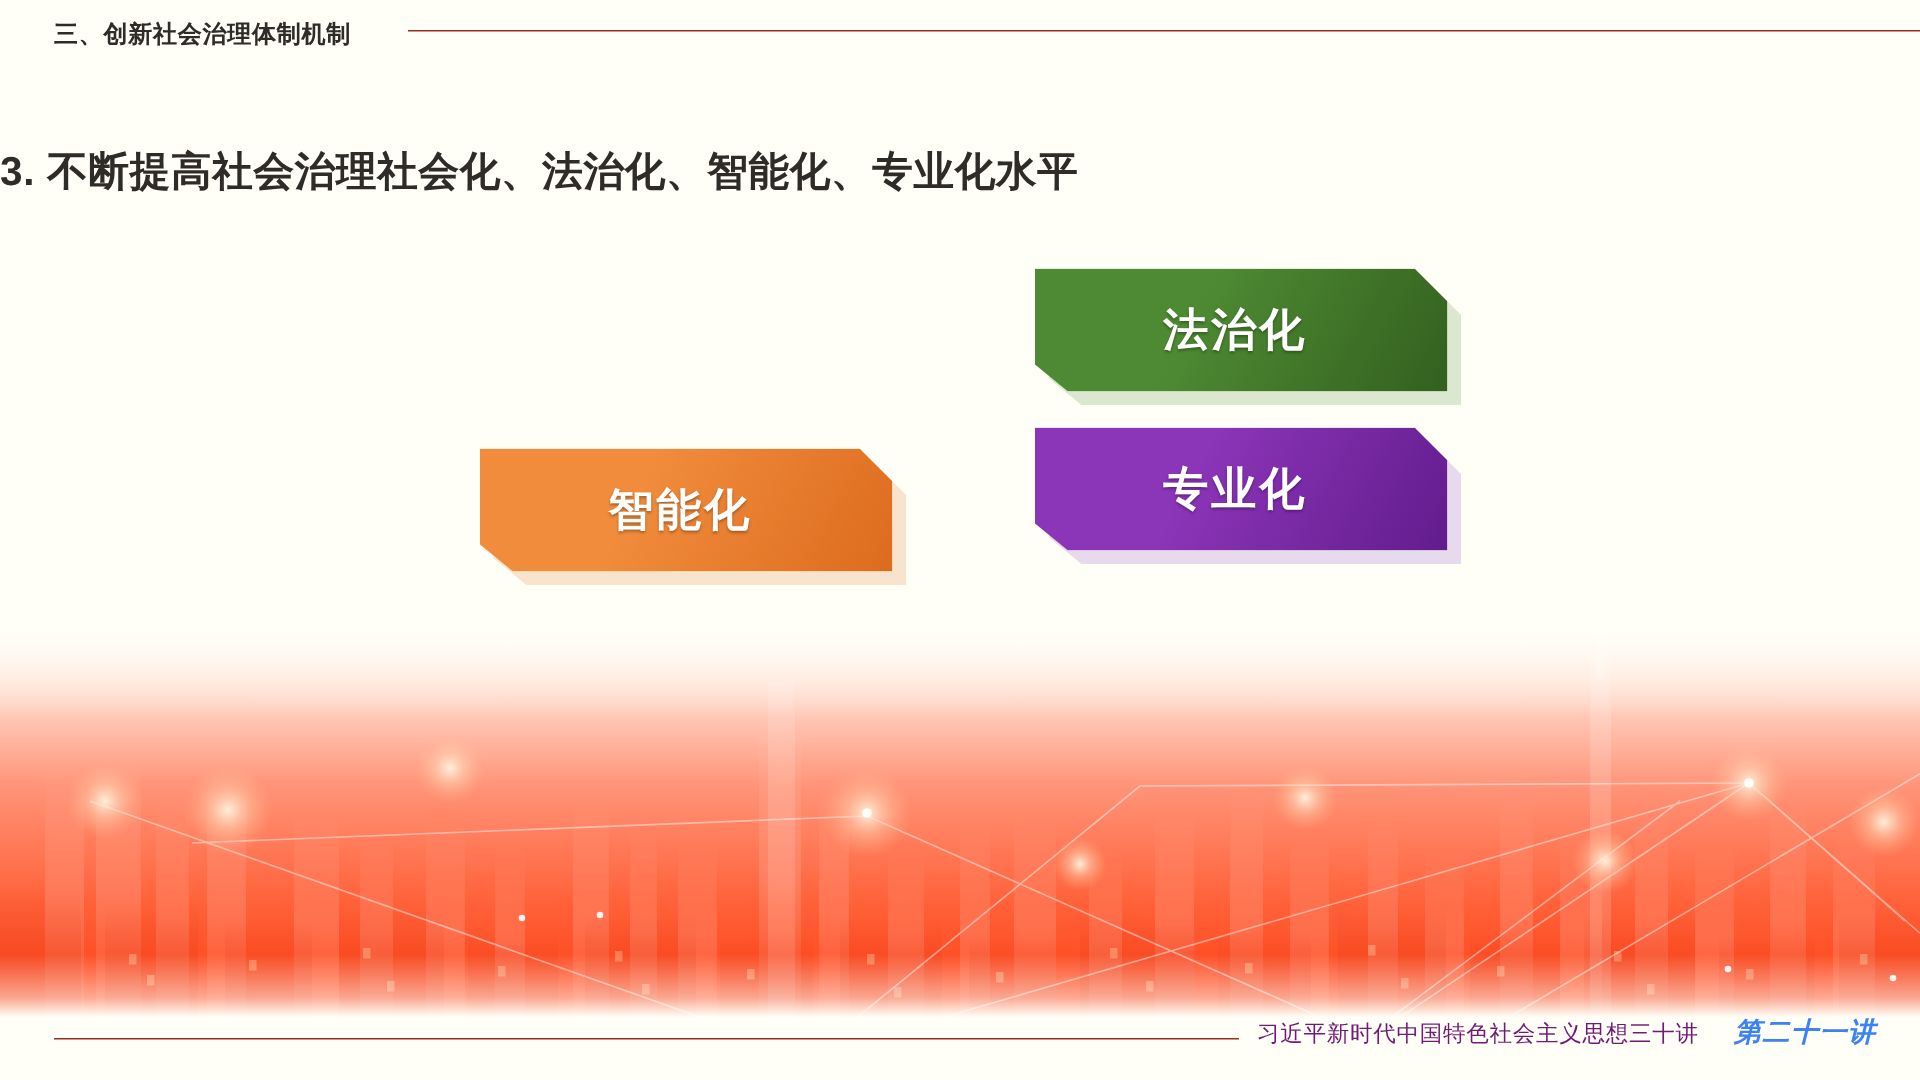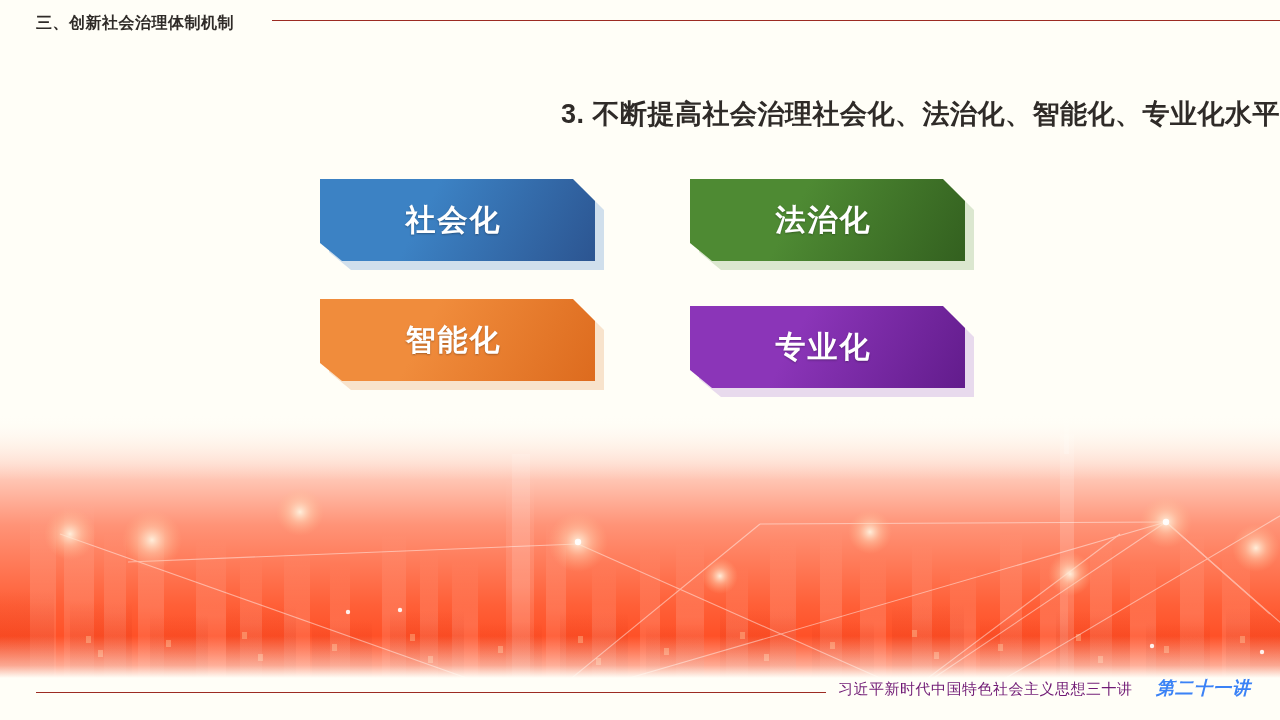--- a/index.html
+++ b/index.html
@@ -50,21 +50,21 @@
     height: 0;
     border-top: 1.6px solid #9c2b22;
   }
 
   
   .main-title {
     position: absolute;
     left: 0;
     top: 96px;
     width: 1280px;
-    text-align: right;
+    text-align: left;
     font-size: 27px;
     font-weight: bold;
     color: #2f2b28;
     letter-spacing: 0.5px;
     white-space: nowrap;
   }
 
   
   .boxes {
     position: absolute;
@@ -167,42 +167,36 @@
 
   <div class="header">
     <div class="header-title">三、创新社会治理体制机制</div>
     <div class="header-rule" style="border-top-color: rgb(156, 43, 34);"></div>
   </div>
 
   <div class="main-title">3. 不断提高社会治理社会化、法治化、智能化、专业化水平</div>
 
   <div class="boxes">
 
-    <div class="banner" id="box0" style="left:320px; top:179px;">
-      <div class="shadow" style="background: rgb(169, 197, 227);"></div>
-      <div class="face" style="background: linear-gradient(118deg, rgb(60, 130, 196) 0%, rgb(60, 130, 196) 38%, rgb(44, 85, 145) 100%);">
-        <span class="label">社会化</span>
-      </div>
-    </div>
 
     <div class="banner" id="box1" style="left:690px; top:179px;">
       <div class="shadow" style="background: rgb(189, 212, 174);"></div>
       <div class="face" style="background: linear-gradient(118deg, rgb(78, 138, 51) 0%, rgb(78, 138, 51) 38%, rgb(51, 96, 31) 100%);">
         <span class="label">法治化</span>
       </div>
     </div>
 
     <div class="banner" id="box2" style="left:320px; top:299px;">
       <div class="shadow" style="background: rgb(243, 204, 169);"></div>
       <div class="face" style="background: linear-gradient(118deg, rgb(240, 140, 60) 0%, rgb(240, 140, 60) 38%, rgb(221, 107, 30) 100%);">
         <span class="label">智能化</span>
       </div>
     </div>
 
-    <div class="banner" id="box3" style="left:690px; top:306px;">
+    <div class="banner" id="box3" style="left:690px; top:285px;">
       <div class="shadow" style="background: rgb(213, 187, 230);"></div>
       <div class="face" style="background: linear-gradient(118deg, rgb(139, 53, 184) 0%, rgb(139, 53, 184) 38%, rgb(98, 28, 140) 100%);">
         <span class="label">专业化</span>
       </div>
     </div>
 
   </div>
 
   <div class="city">
     <svg width="1280" height="264" viewBox="0 0 1280 264" xmlns="http://www.w3.org/2000/svg">

